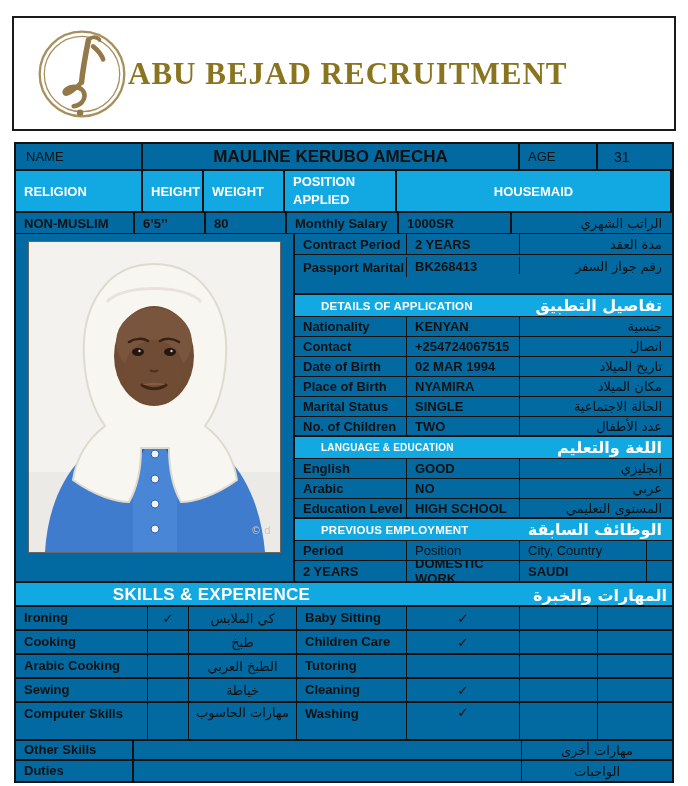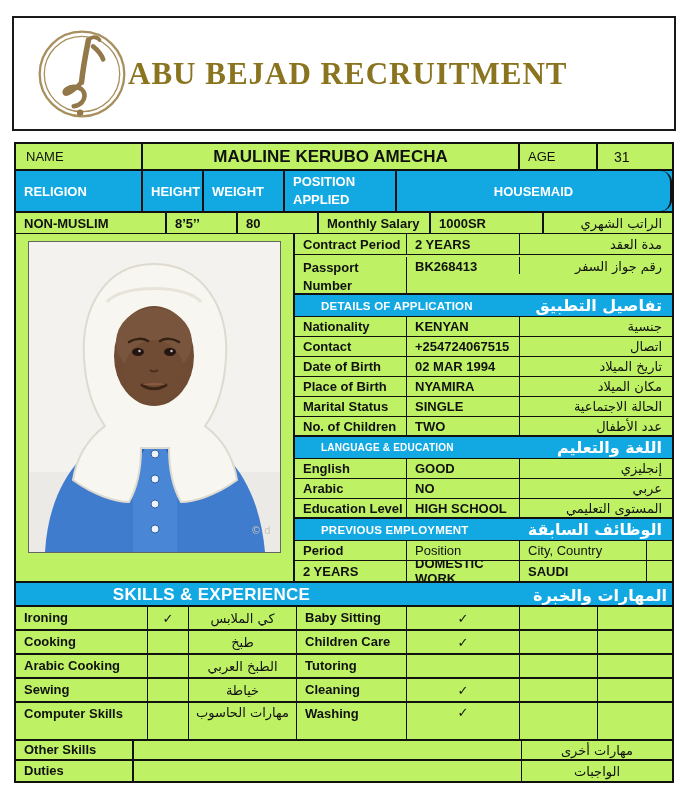--- a/index.html
+++ b/index.html
@@ -12,25 +12,25 @@
   .header-box {
     position:absolute; left:12px; top:16px; width:664px; height:115px;
     border:2px solid #1a1a1a; display:flex; align-items:center; background:#fff;
   }
   .logo-wrap { width:92px; height:92px; margin-left:22px; flex:0 0 auto; }
   .brand-title {
     font-family:"Liberation Serif", serif; font-weight:700; font-size:31px;
     letter-spacing:1px; color:#8a741f; margin-left:0; white-space:nowrap;
   }
   
-  .doc { position:absolute; left:14px; top:142px; width:660px; border:2px solid #111; background:#bef264; }
+  .doc { position:absolute; left:14px; top:142px; width:660px; border:2px solid #111; background:#0369a1; }
   .row { display:flex; width:100%; }
   .cell { border-right:1px solid #111; overflow:hidden; display:flex; align-items:center; }
   .cell.b2 { border-right-width:2px; }
-  .cell.last { border-right:none; flex:1;border-radius:11px; }
+  .cell.last { border-right:none; flex:1; }
   .bb1 { border-bottom:1px solid #111; }
   .bb2 { border-bottom:2px solid #111; }
   .lbl { font-weight:700; font-size:13px; padding-left:8px; }
   .val { font-weight:700; font-size:13px; padding-left:8px; }
   .ar  { direction:rtl; font-family:"DejaVu Sans", sans-serif; font-size:13px; padding-right:10px; justify-content:flex-start; }
   .blue { background:#12a9e3; color:#fff; }
   .blue .en { font-weight:700; font-size:11.5px; padding-left:8px; letter-spacing:.2px;margin-left:18px; }
   .blue .arh { direction:rtl; font-family:"DejaVu Sans", sans-serif; font-weight:700; font-size:16px; padding-right:10px; margin-left:auto; }
   .top-align { align-items:flex-start; padding-top:2px; }
   .top-align .cell { align-items:flex-start; padding-top:2px; }
@@ -44,21 +44,21 @@
   .r-blue1 { height:42px; }
   .r-blue1 .cell { border-right:2px solid #111; font-weight:700; color:#fff; font-size:13px; }
   .c-religion { width:127px; padding-left:8px; }
   .c-height { width:61px; padding-left:8px; }
   .c-weight { width:81px; padding-left:8px; }
   .c-position { width:112px; padding-left:8px; font-size:12.5px; line-height:1.35; }
   .c-housemaid { justify-content:center; font-size:13.5px; }
   
   .r-vals { height:21px; }
   .r-vals .cell { border-right-width:2px; }
-  .w127{width:151px}.w71{width:71px}.w81{width:81px}.w112{width:112px}.w113{width:113px}
+  .w127{width:119px}.w71{width:71px}.w81{width:81px}.w112{width:112px}.w113{width:113px}
   .w132{width:132px}.w41{width:41px}.w108{width:108px}.w110{width:110px}.w78{width:78px}
   .w118{width:118px}.w388{width:388px}
   
   .r-main { display:flex; }
   .photo-pane { width:279px; border-right:2px solid #111; display:flex; justify-content:center; align-items:flex-start; padding-top:7px; }
   .photo-box { width:253px; height:312px; border:1px solid #666; background:#f4f2ef; position:relative; }
   .right-pane { flex:1; display:flex; flex-direction:column;justify-content:center; }
   .rp-row { display:flex; height:20px; }
   .rp-row .cell { font-size:13px; }
   .rp-lbl { width:112px; font-weight:700; padding-left:8px; }
@@ -118,21 +118,21 @@
     <div class="row r-blue1 blue bb2">
       <div class="cell c-religion">RELIGION</div>
       <div class="cell c-height">HEIGHT</div>
       <div class="cell c-weight">WEIGHT</div>
       <div class="cell c-position">POSITION APPLIED</div>
       <div class="cell last c-housemaid">HOUSEMAID</div>
     </div>
 
     <div class="row r-vals bb1">
       <div class="cell w127 val">NON-MUSLIM</div>
-      <div class="cell w71 val">8’5’’</div>
+      <div class="cell w71 val">6’5’’</div>
       <div class="cell w81 val">80</div>
       <div class="cell w112 lbl">Monthly Salary</div>
       <div class="cell w113 val">1000SR</div>
       <div class="cell last ar">الراتب الشهري</div>
     </div>
 
     <div class="r-main">
       <div class="photo-pane">
         <div class="photo-box">
           <svg viewBox="0 0 251 310" width="251" height="310">
@@ -174,21 +174,21 @@
 
       <div class="right-pane">
 
         <div class="rp-row h21 bb1">
           <div class="cell rp-lbl">Contract Period</div>
           <div class="cell rp-val">2 YEARS</div>
           <div class="cell last ar">مدة العقد</div>
         </div>
 
         <div class="rp-row h40 bb2 top-align">
-          <div class="cell rp-lbl" style="line-height:1.4">Passport Number</div>
+          <div class="cell rp-lbl" style="line-height:1.4">Passport Marital</div>
           <div class="cell rp-val">BK268413</div>
           <div class="cell last ar">رقم جواز السفر</div>
         </div>
 
         <div class="rp-blue blue bb1">
           <span class="en">DETAILS OF APPLICATION</span>
           <span class="arh">تفاصيل التطبيق</span>
         </div>
         <div class="rp-row h20 bb1">
           <div class="cell rp-lbl">Nationality</div>

